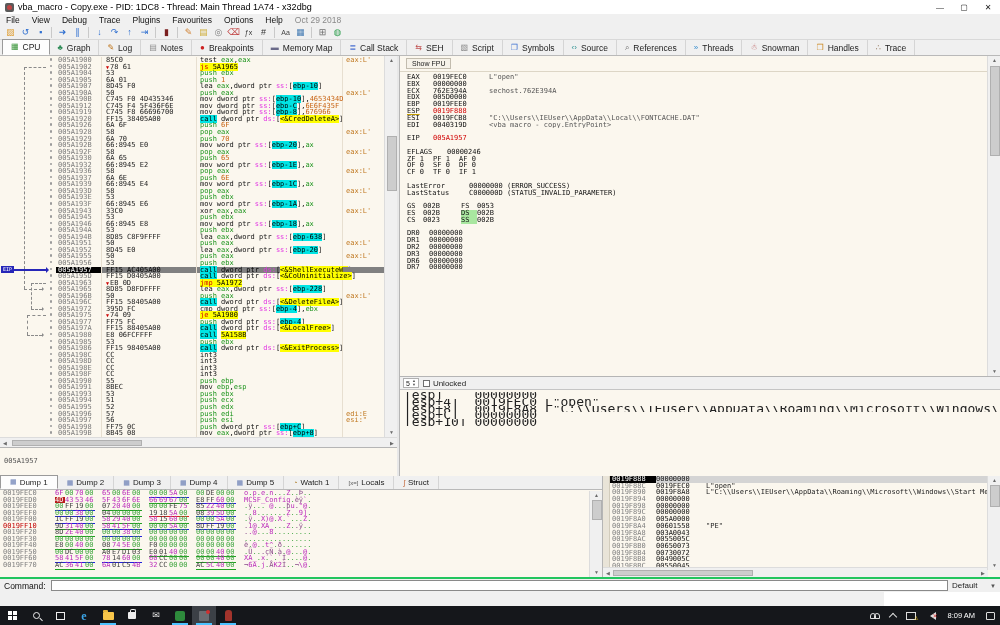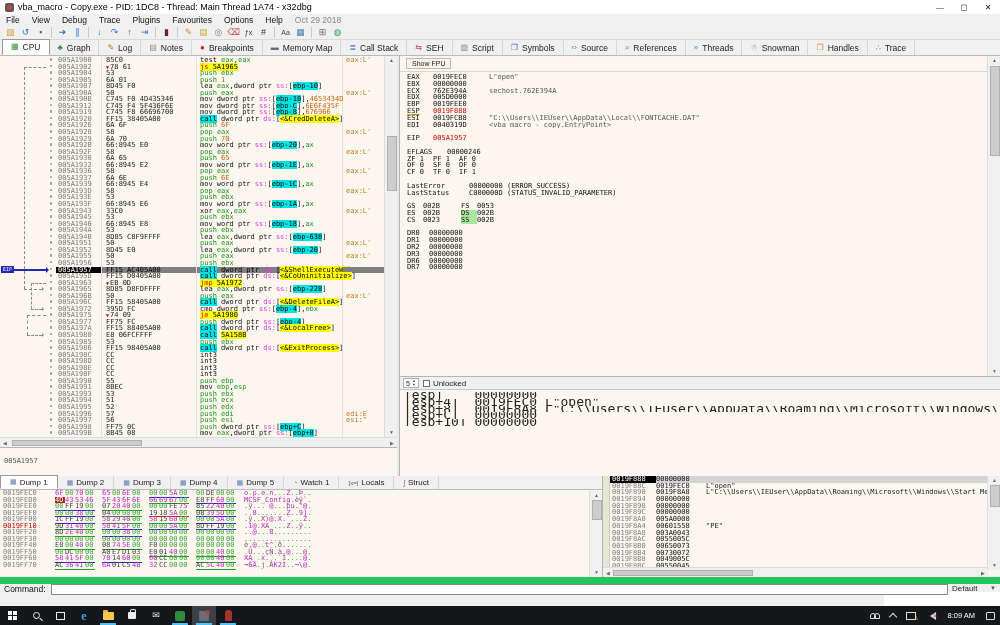--- a/index.html
+++ b/index.html
@@ -147,21 +147,21 @@
     font-family:"DejaVu Sans Mono",monospace;white-space:pre}
   .s-gut{width:7px;flex:none;background:#e9e4d8;border-right:1px solid #d2ccbc}
   .s-addr{width:46px;flex:none;color:#808080;padding-left:2px}
   .s-val{width:50px;flex:none;color:#111}
   .s-com{flex:1;color:#222;overflow:hidden}
   .s-row.sel{background:#d4d4d4}
   .s-row.sel .s-addr{background:#000;color:#fff}
 
   
   .cmdbar{position:absolute;left:0;top:577px;width:1000px;height:15px;background:#f0f0f0;
-    border-top:7px solid #22c55e;display:flex;font-size:8.5px;color:#111}
+    border-top:2px solid #22c55e;display:flex;align-items:center;font-size:8.5px;color:#111}
   .cmdbar label{padding:0 5px 0 4px}
   .cmdbar input{flex:1;height:11px;border:1px solid #8a8a8a;background:#fff;font-size:8px;
     padding:0 2px;outline:none}
   .cmd-combo{width:52px;display:flex;align-items:center;justify-content:space-between;
     font-size:8px;padding:0 4px;color:#222}
 
   
   .statusbar{position:absolute;left:0;top:592px;width:1000px;height:14px;background:#f0f0f0;
     border-top:1px solid #c5c5c5;display:flex;align-items:center;font-size:8px;color:#111}
   .st-badge{background:#ffff00;color:#b00000;font-weight:bold;padding:1px 11px;margin:0 1px;

